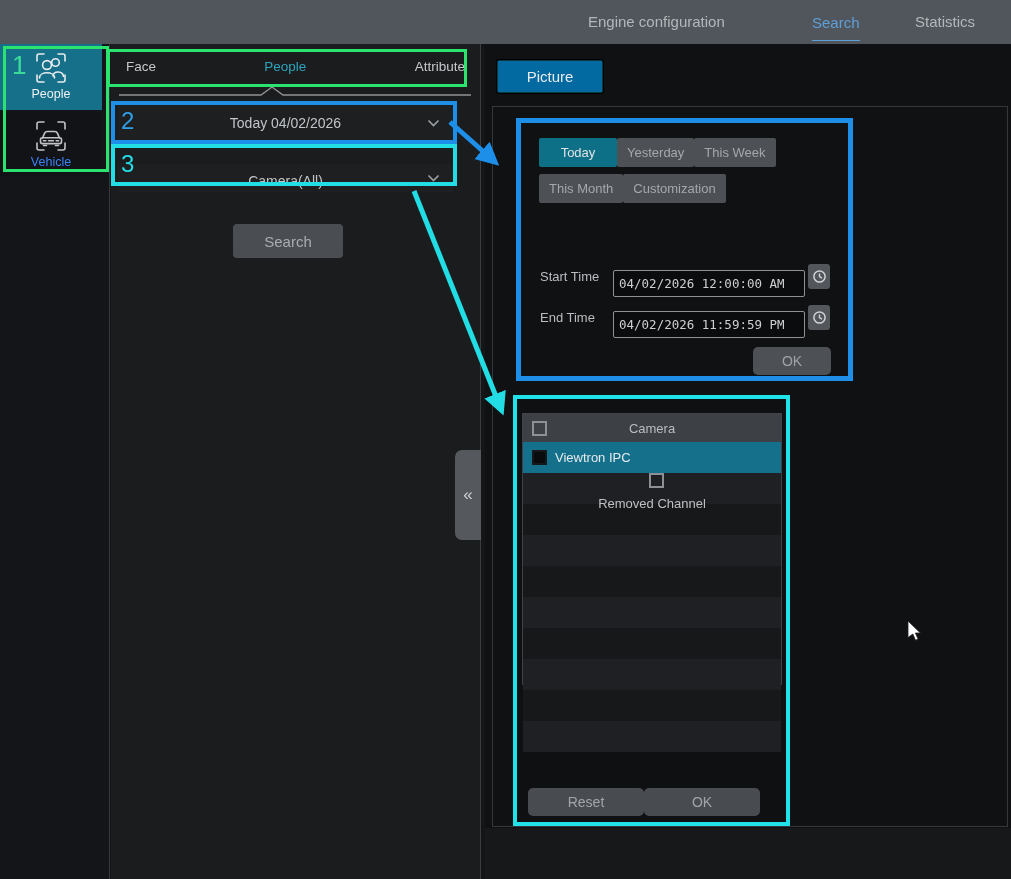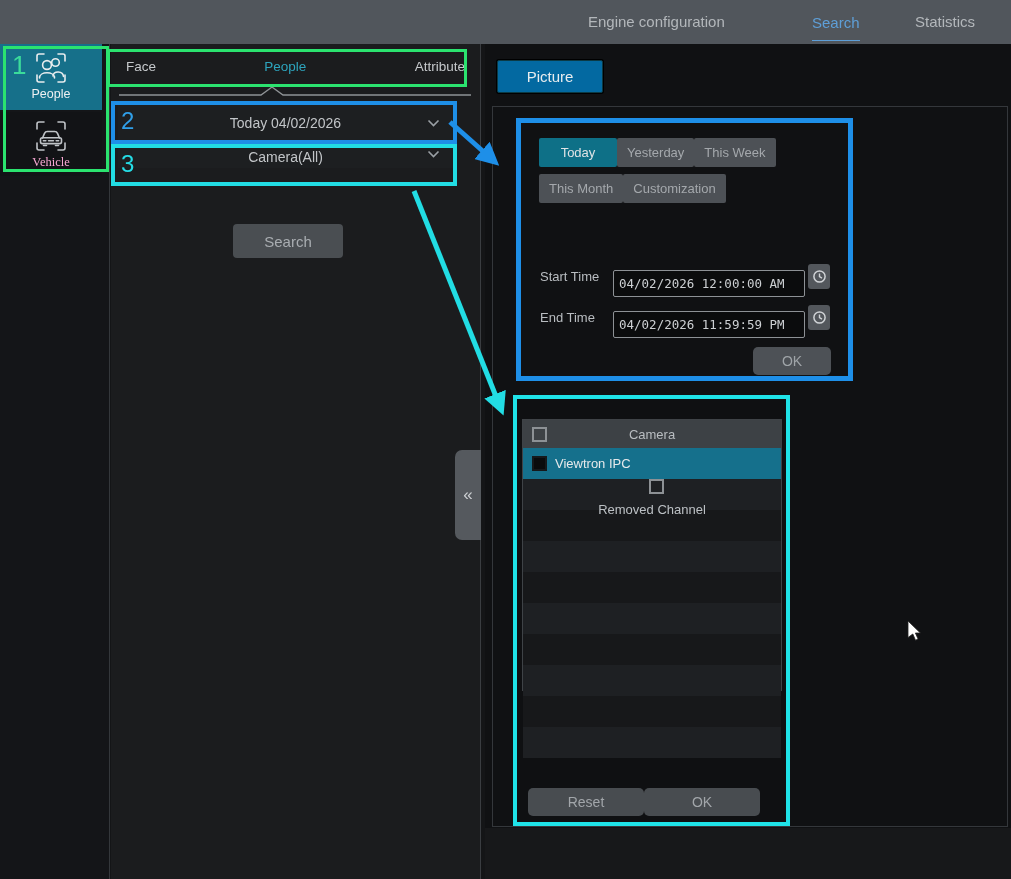--- a/index.html
+++ b/index.html
@@ -12,32 +12,32 @@
   .topnav { position:absolute; top:0; height:44px; line-height:44px; font-size:15px; color:#b3b7bb; cursor:default; }
   .topnav.active { color:#5e9fd8; border-bottom:1px solid #5e9fd8; height:38px; line-height:40px; margin-top:3px; }
 
   
   .sidebar { position:absolute; left:0; top:44px; width:110px; height:835px; background:#141518; border-right:1px solid #34373b; }
   .side-item { position:absolute; left:0; width:102px; text-align:center; }
   .side-item .lbl { display:block; font-size:12.5px; margin-top:2px; }
   .side-people { top:0; height:66px; background:#16708a; }
   .side-people .lbl { color:#eef0f2; }
   .side-vehicle { top:68px; height:64px; background:#121316; }
-  .side-vehicle .lbl { color:#f9a8d4;font-family:Liberation Serif, serif; }
+  .side-vehicle .lbl { color:#3b82f6; }
   .side-icon { display:block; margin:7px auto 0; }
 
   
   .midpanel { position:absolute; left:111px; top:44px; width:369px; height:835px; background:#1b1c1e; }
   .tabsrow { position:absolute; left:0; top:0; width:100%; height:44px; display:flex; align-items:center; justify-content:space-between; padding:0 15px; }
   .tab { font-size:13.5px; color:#c6c9cc; cursor:default; }
   .tab.active { color:#2da4bd; }
   .caretline { position:absolute; left:5px; top:40px; }
   .dropdown { position:absolute; left:7px; width:335px; background:#1d1f21; color:#c2c5c8; font-size:14px; text-align:center; }
   .dd-date { top:61px; height:36px; line-height:36px; }
-  .dd-cam  { top:96px; height:28px; line-height:34px; }
+  .dd-cam  { top:120px; height:28px; line-height:34px; }
   .dd-chev { position:absolute; right:13px; top:50%; margin-top:-4px; }
   .btn { background:#4d5156; color:#a4a8ac; border:none; border-radius:5px; font-family:"Liberation Sans",sans-serif; cursor:default; }
   .search-btn { position:absolute; left:122px; top:180px; width:110px; height:34px; font-size:15px; border-radius:4px; background:#4a4e52; color:#a9adb1; }
 
   .divider { position:absolute; left:480px; top:44px; width:1px; height:835px; background:#3a3d41; }
   .collapse { position:absolute; left:455px; top:450px; width:26px; height:90px; background:#55595e; border-radius:7px 0 0 7px; color:#cdd0d3; font-size:17px; display:flex; align-items:center; justify-content:center; }
 
   
   .rightpanel { position:absolute; left:485px; top:44px; width:526px; height:835px; background:#101113; }
   .picture-btn { position:absolute; left:12px; top:16px; width:106px; height:33px; background:#0369a1; color:#e8ecee; font-size:15px; border:1px solid #0b3a45; box-shadow:0 0 0 1px #000; border-radius:2px; }
@@ -51,21 +51,21 @@
   .qbtn.selected { background:#0e7087; color:#dfe3e5; width:78px; }
   .time-row { position:absolute; left:19px; display:flex; align-items:center; }
   .time-row.start { top:133px; } .time-row.end { top:174px; }
   .time-lbl { width:73px; font-size:13px; color:#b9bdc1; }
   .time-input { width:192px; height:27px; background:#0b0c0d; border:1px solid #8d9195; color:#cdd0d3; font-family:"DejaVu Sans Mono", monospace; font-size:12.5px; padding:0 5px; border-radius:2px;margin-top:14px; }
   .clock-btn { width:22px; height:25px; margin-left:3px; background:#53575c; border:none; border-radius:3px; display:flex; align-items:center; justify-content:center; }
   .dp-ok { position:absolute; left:232px; top:224px; width:78px; height:28px; font-size:14px; background:#4d5156; color:#9fa4a8; }
 
   
   .cam-panel { position:absolute; left:28px; top:351px; width:277px; height:431px; border:4px solid #1fe3e8; background:#0f1012; }
-  .cam-table { position:absolute; left:5px; top:20px; width:260px; height:272px; border:1px solid #3f4347; }
+  .cam-table { position:absolute; left:5px; top:14px; width:260px; height:272px; border:1px solid #3f4347; }
   .cam-header { height:28px; background:#3d4145; display:flex; align-items:center; position:relative; }
   .cam-header .hdr-lbl { position:absolute; left:0; width:100%; text-align:center; font-size:13px; color:#b9bdc1; }
   .cbx { width:15px; height:15px; border:2px solid #8d9195; background:transparent; margin-left:9px; flex:none; position:relative; z-index:1; }
   .cbx.filled { background:#0a0b0c; border-color:#16191b; }
   .cam-row { height:31px; display:flex; align-items:center; gap:8px; font-size:13px; color:#bcc0c4; }
   .cam-row.sel { background:#15708c; color:#e6e9eb; }
   .cam-row.dark { background:#17181a; }
   .cam-row.light { background:#1e2023;flex-direction:column; }
   .cam-btns { position:absolute; left:11px; top:389px; width:248px; display:flex; }
   .cam-btn { width:116px; height:28px; font-size:14px; background:#484c50; color:#a2a6aa; }

